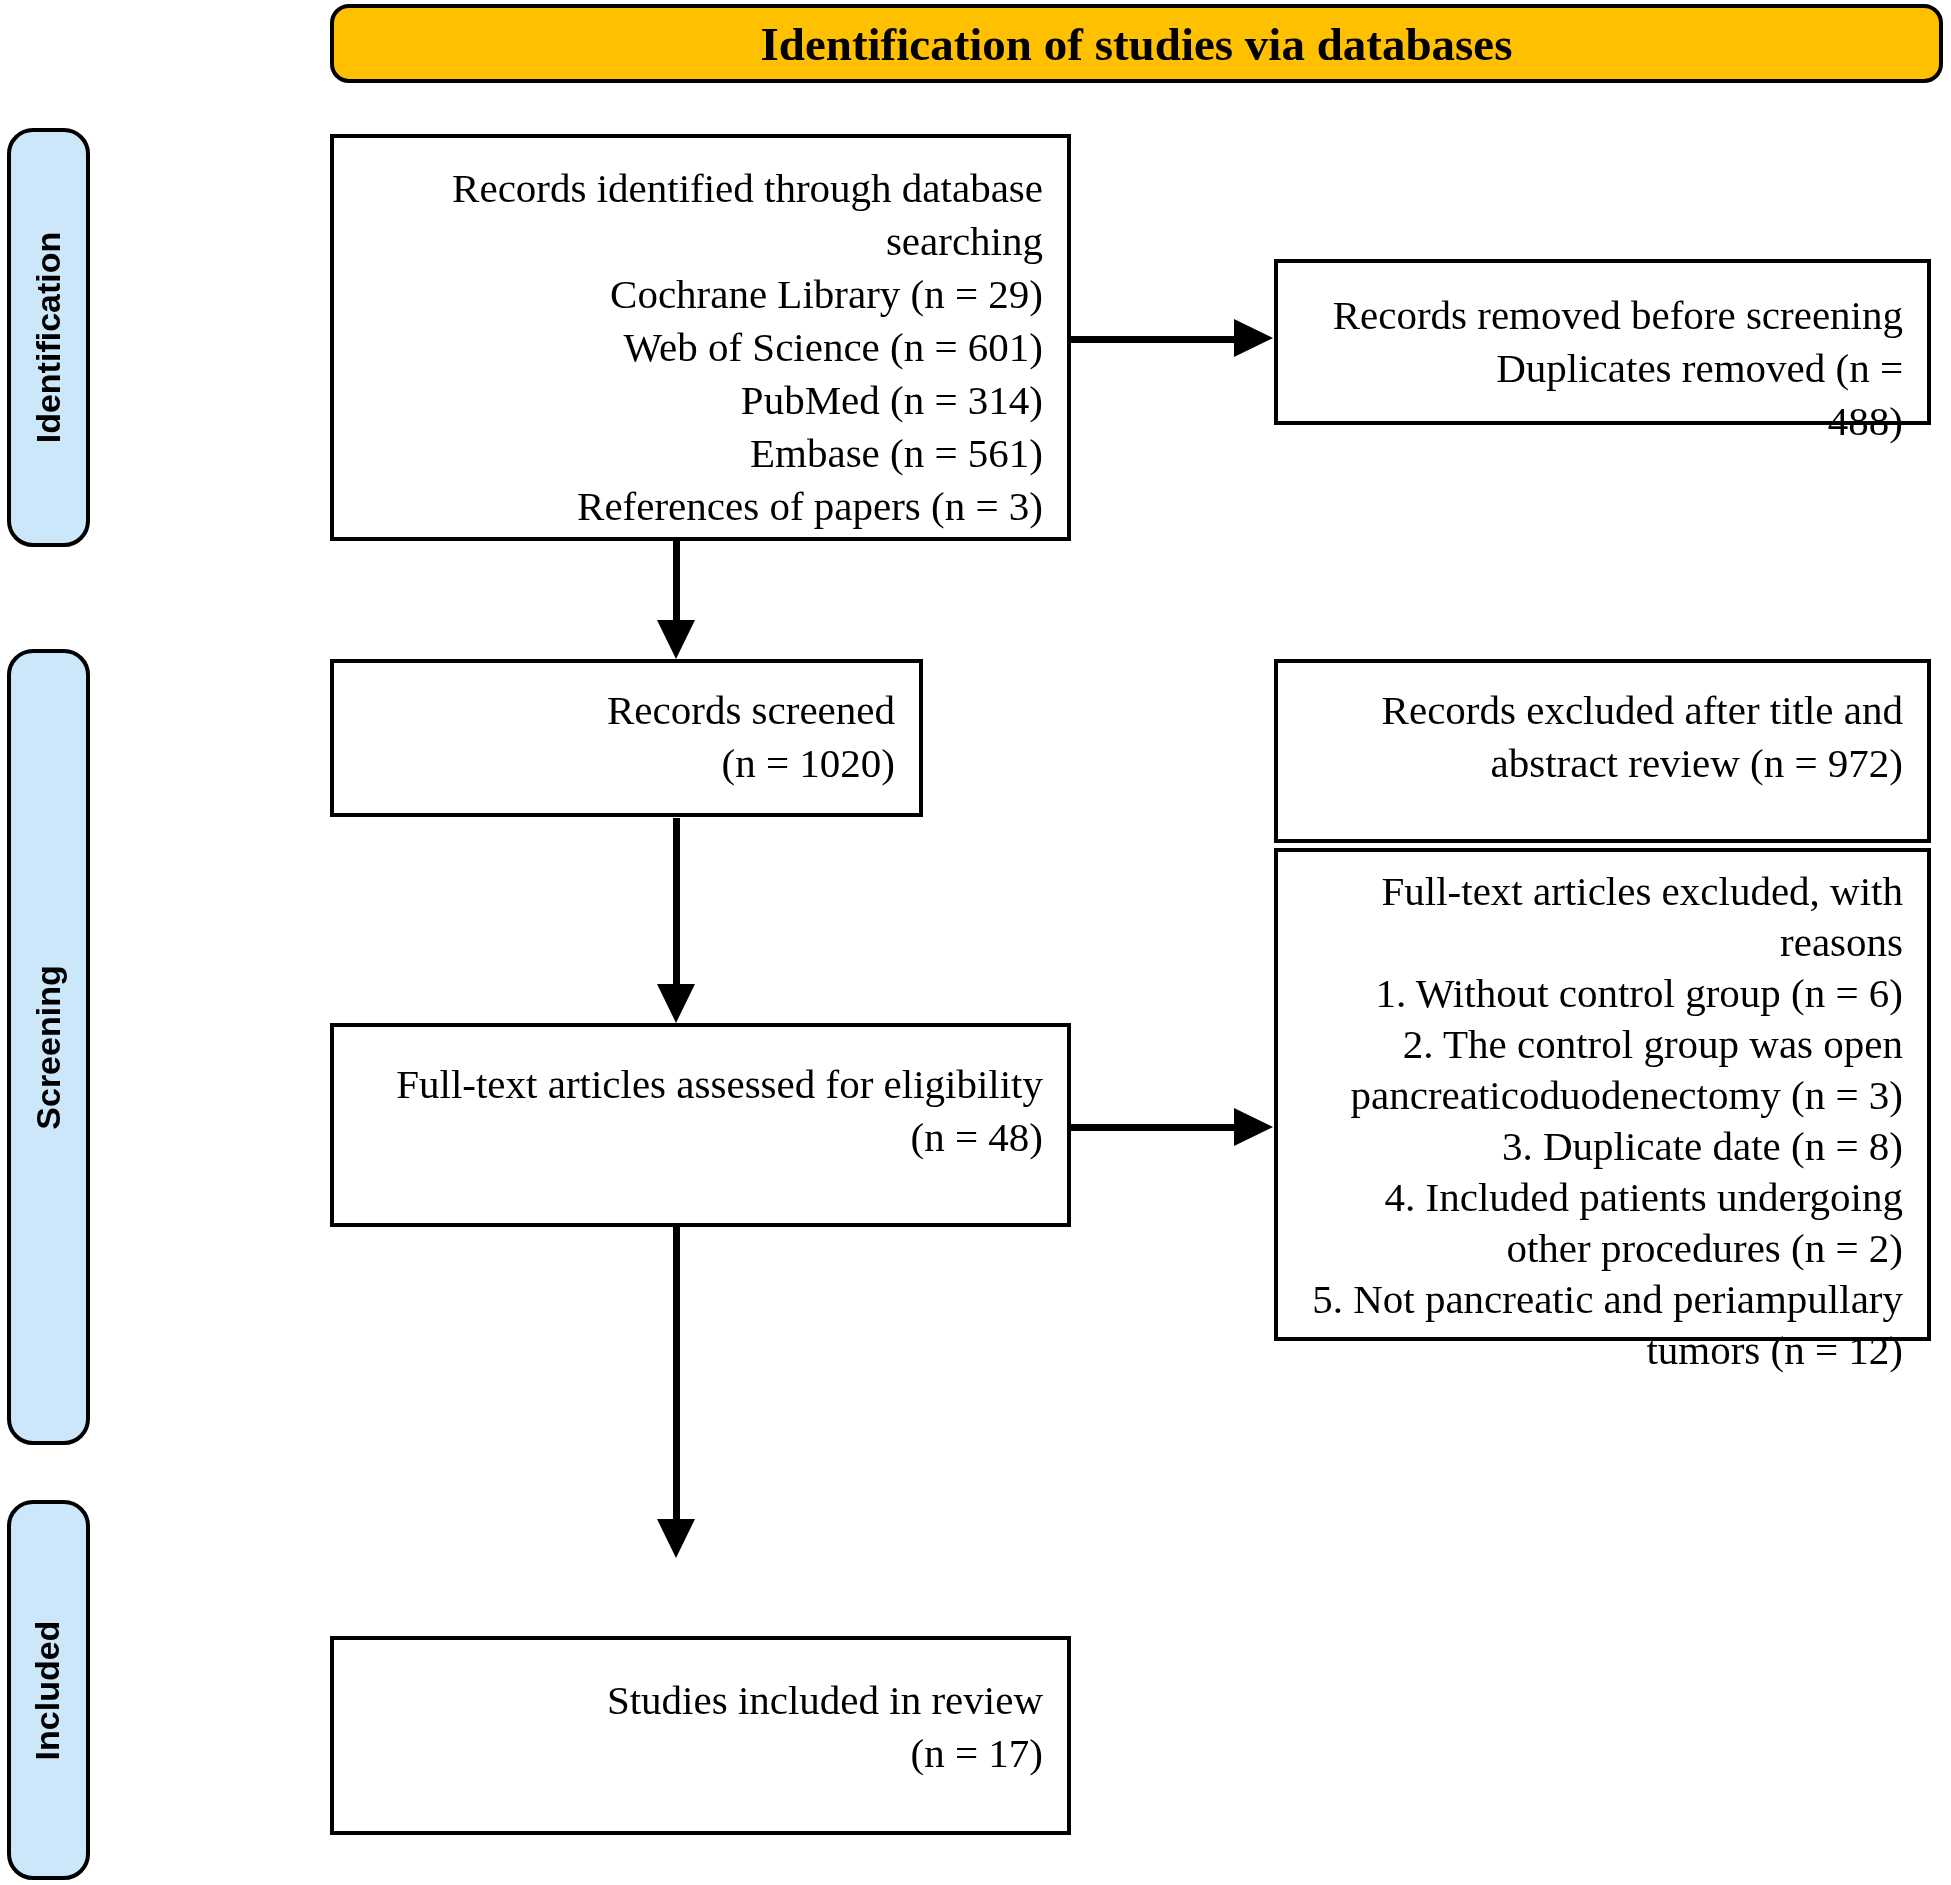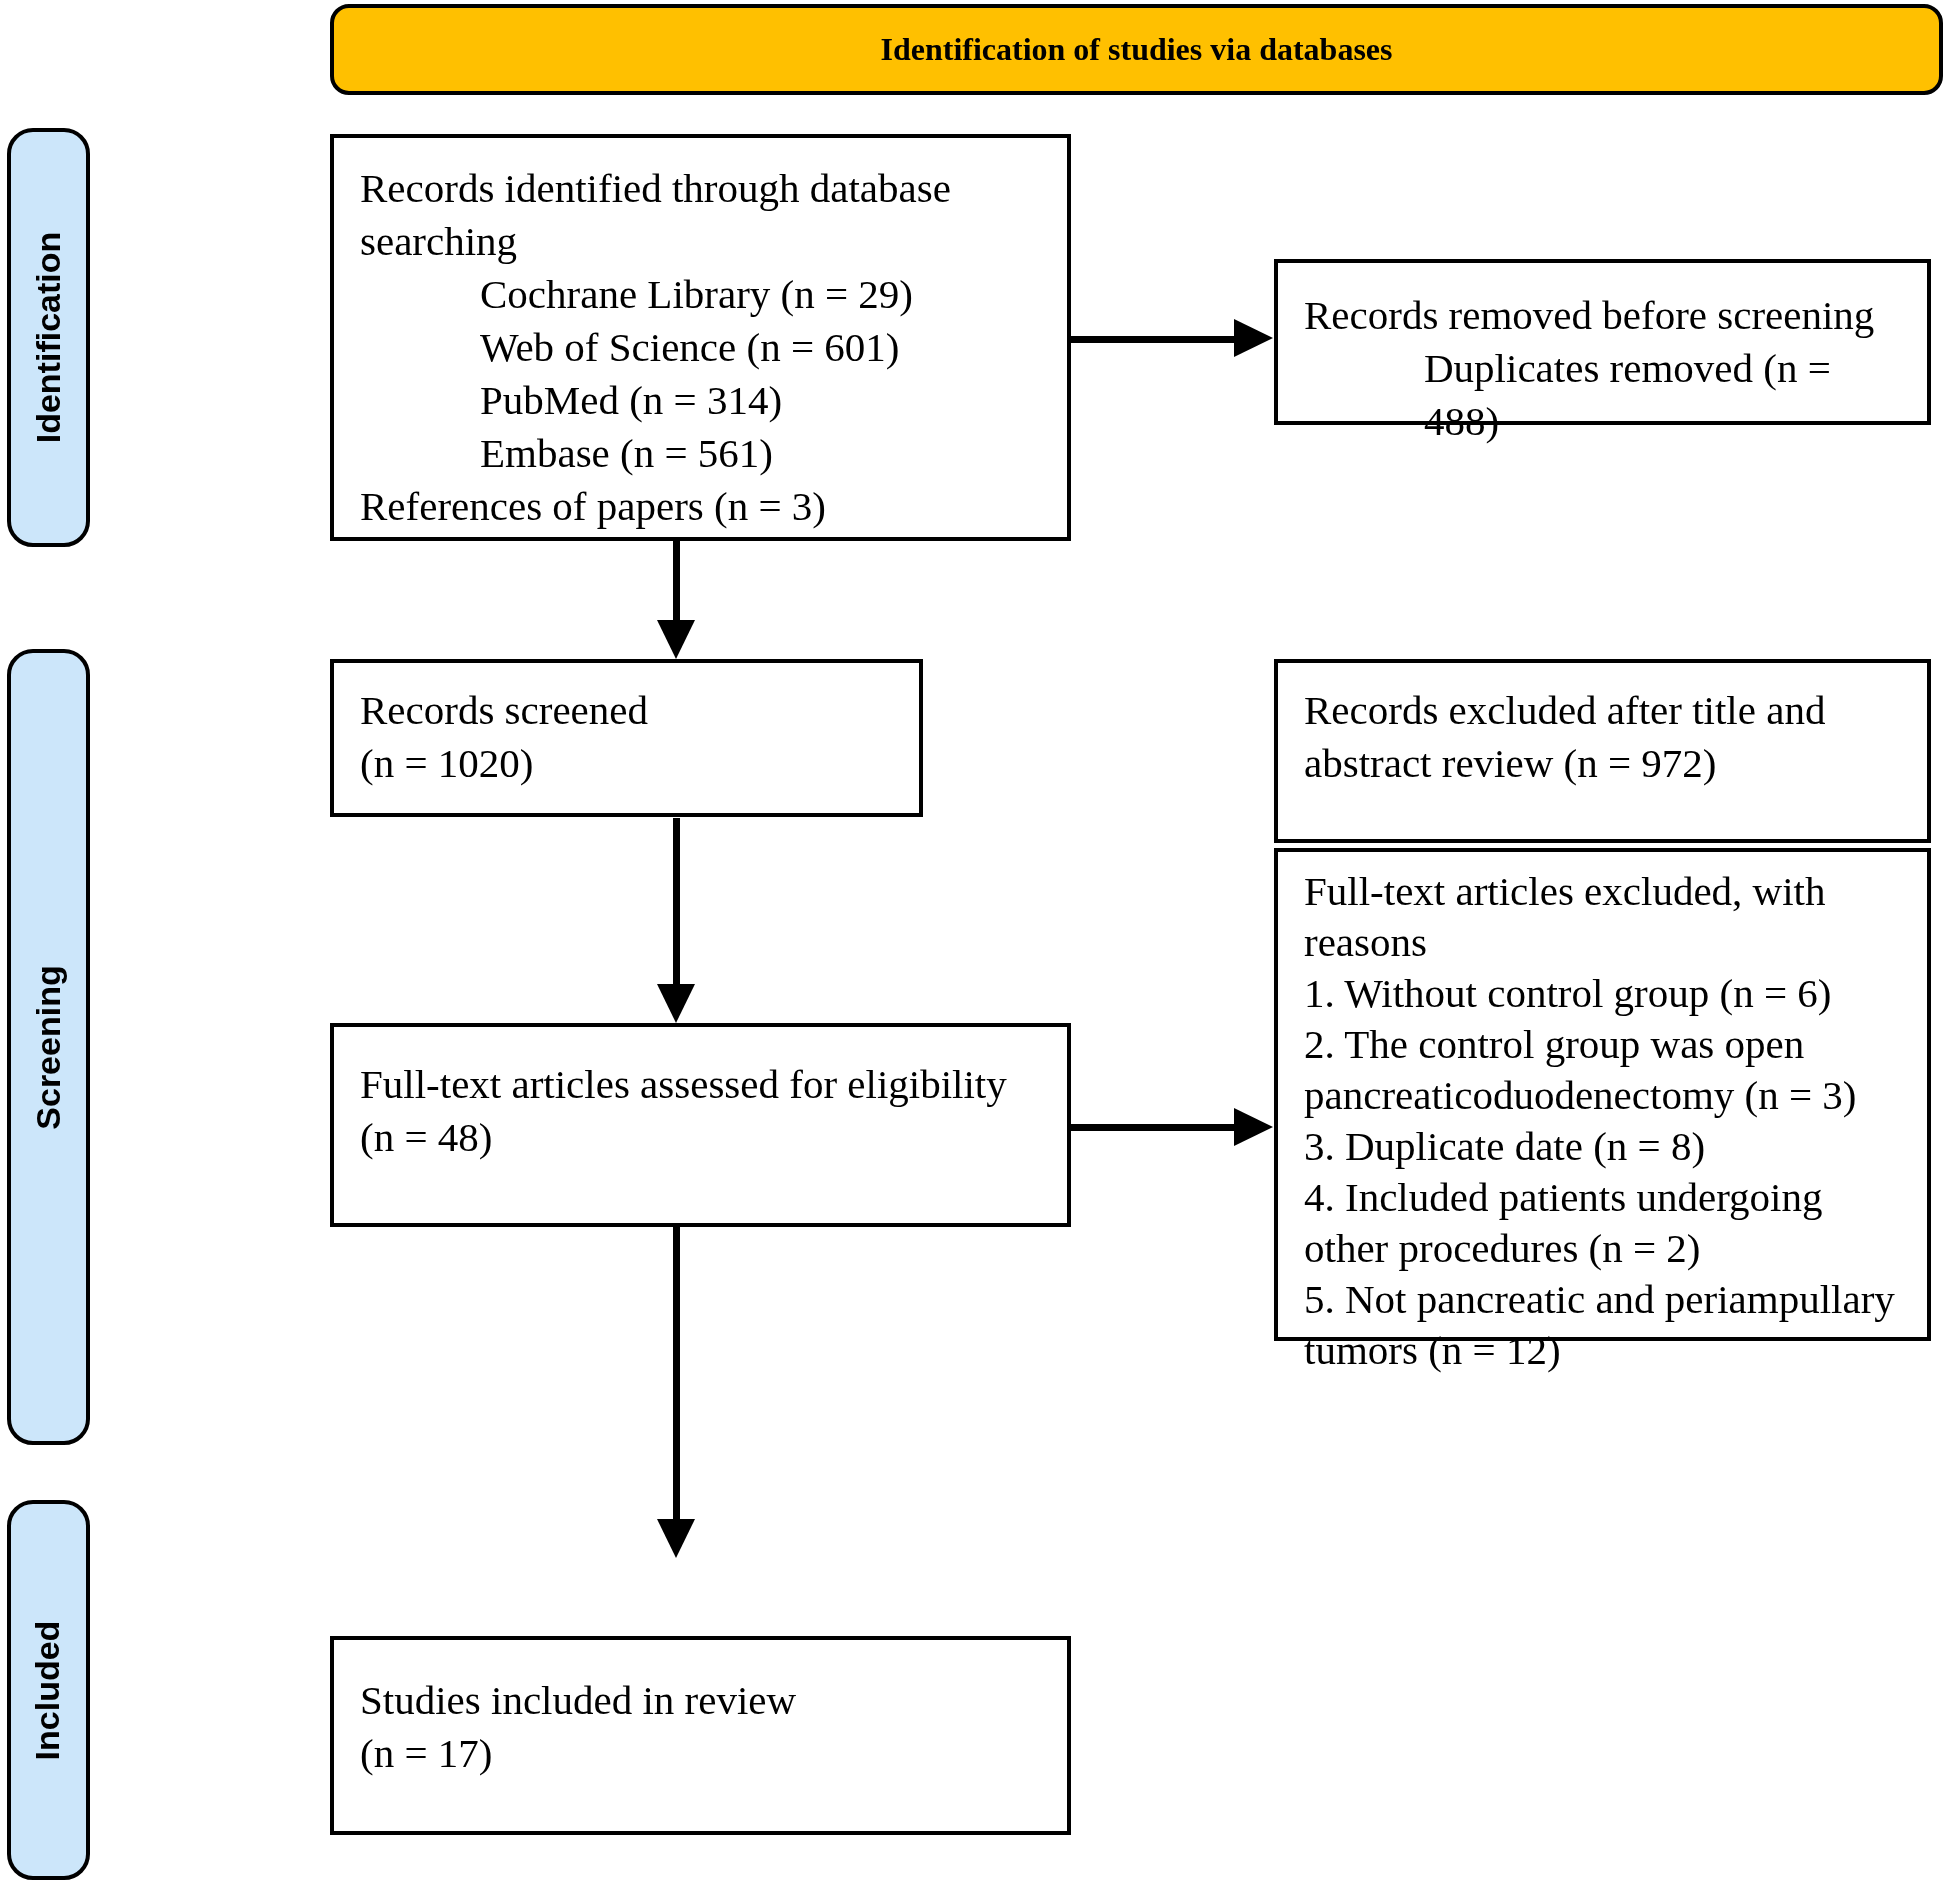--- a/index.html
+++ b/index.html
@@ -8,27 +8,27 @@
     width: 1951px;
     height: 1885px;
     background: #ffffff;
     font-family: "Liberation Serif", serif;
     color: #000000;
   }
   
   .banner {
     position: absolute;
     left: 330px; top: 4.3px;
-    width: 1613px; height: 91px;
+    width: 1613px; height: 79px;
     background: #FFC000;
     border: 4.3px solid #000000;
     border-radius: 19px;
     box-sizing: border-box;
     display: flex; align-items: center; justify-content: center;
-    font-weight: bold; font-size: 32px;
+    font-weight: bold; font-size: 47px;
   }
   
   .stage {
     position: absolute;
     left: 6.8px; width: 83px;
     background: #CCE6FA;
     border: 4.3px solid #000000;
     border-radius: 26px;
     box-sizing: border-box;
     display: flex; align-items: center; justify-content: center;
@@ -43,20 +43,21 @@
   .stage-screening      { top: 649px; height: 796px; }
   .stage-included       { top: 1500px; height: 380px; }
   
   .box {
     position: absolute;
     background: #ffffff;
     border: 4.3px solid #000000;
     box-sizing: border-box;
     font-size: 41px; line-height: 53px;
     padding: 22px 24px 8.6px 26px;
+    text-align: right;
   }
   .box .indent { margin-left: 120px; }
   .box-identified { left: 330px; top: 134px;  width: 741px; height: 407px; padding-top: 24px; }
   .box-removed    { left: 1274px; top: 259px; width: 657px; height: 166px; padding-top: 26px; }
   .box-screened   { left: 330px; top: 659px;  width: 593px; height: 158px; padding-top: 20.5px; }
   .box-excluded-title { left: 1274px; top: 659px; width: 657px; height: 184px; padding-top: 20.5px; }
   .box-fulltext-excluded { left: 1274px; top: 848px; width: 657px; height: 493px; padding-top: 13.7px; line-height: 51px; }
   .box-assessed   { left: 330px; top: 1023px; width: 741px; height: 204px; padding-top: 31px; }
   .box-included   { left: 330px; top: 1636px; width: 741px; height: 199px; padding-top: 34px; }
   

